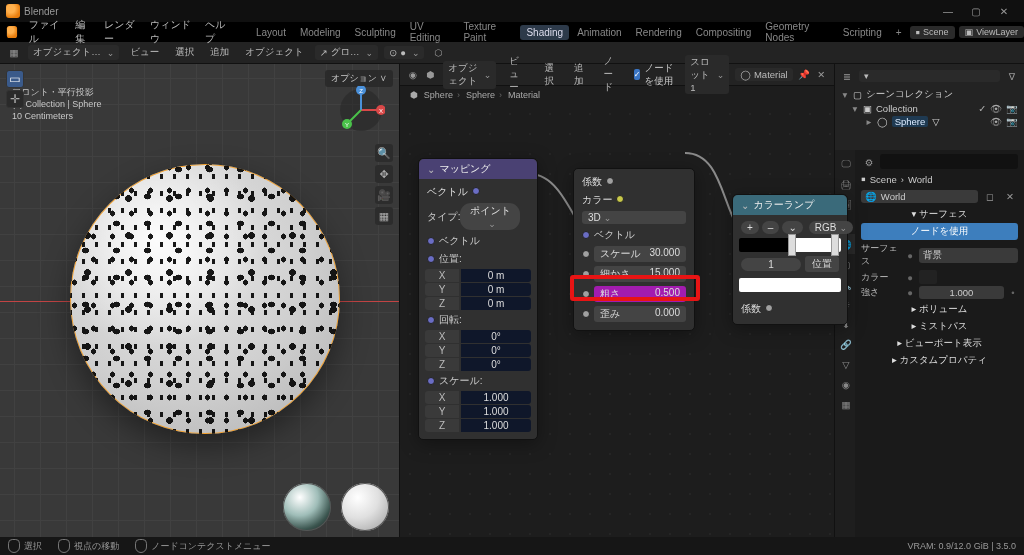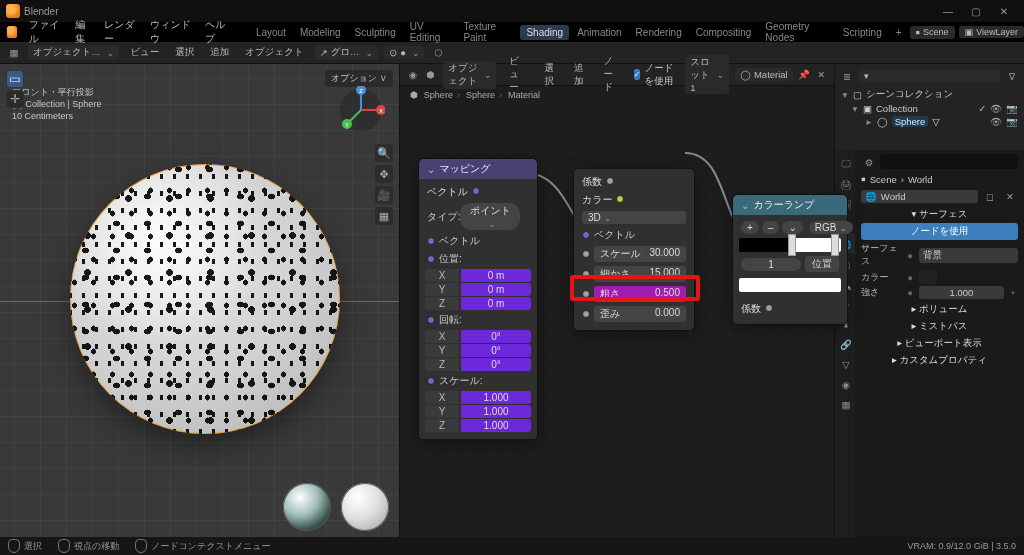--- a/index.html
+++ b/index.html
@@ -81,21 +81,21 @@
   .node .head.orange { background: #8a5a2b; }
   .node .head.teal   { background: #3a6a7a; }
   .node .body { padding: 4px 6px 6px; }
   .row { display: flex; align-items: center; justify-content: flex-start; padding: 2px 2px; min-height: 16px; }
   .socket-out { color: #ddd; text-align: right; }
   .field { background: #444; border-radius: 3px; padding: 1px 6px; flex: 1; text-align: center; color: #ddd; }
   .field.split { display:flex; justify-content:space-between;}
   .field.sm { flex: 0 1 60px; border-radius: 11px; }
   .triplet { display: grid; grid-template-columns: 34px 1fr; gap: 2px; margin: 1px 0; }
   .triplet .lab { background:#3a3a3a; border-radius:3px 0 0 3px; text-align:center; color:#bbb; padding:1px 0;}
-  .triplet .val { background:#6d28d9; border-radius:0 3px 3px 0; text-align:center; color:#ddd; padding:1px 8px;}
+  .triplet .val { background:#0f172a; border-radius:0 3px 3px 0; text-align:center; color:#ddd; padding:1px 8px;}
   .sock { width: 8px; height: 8px; border-radius: 50%; background: #777; border: 1px solid #222; display: inline-block; margin-right: 4px; }
   .sock.vec { background: #6a6dc4; }
   .sock.col { background: #c9c94a; }
   .sock.fac { background: #a0a0a0; }
   .sockR { margin-left: 4px; margin-right: 0; }
 
   .redbox { position: absolute; border: 4px solid #e81414; border-radius: 3px; pointer-events: none; }
   .colorramp-bar { height: 14px; border-radius: 2px; margin: 2px 0;
     background: linear-gradient(90deg, #000 50%, #fff 50%); position:relative;}
   .ramp-stop { position:absolute; top:-4px; width:8px; height:22px; border:1px solid #999; background:#ddd; }

